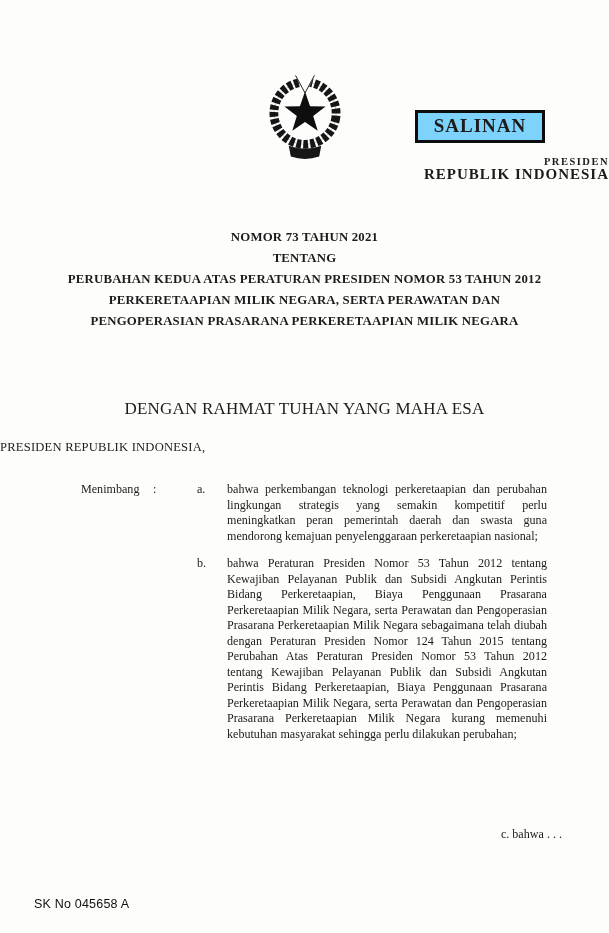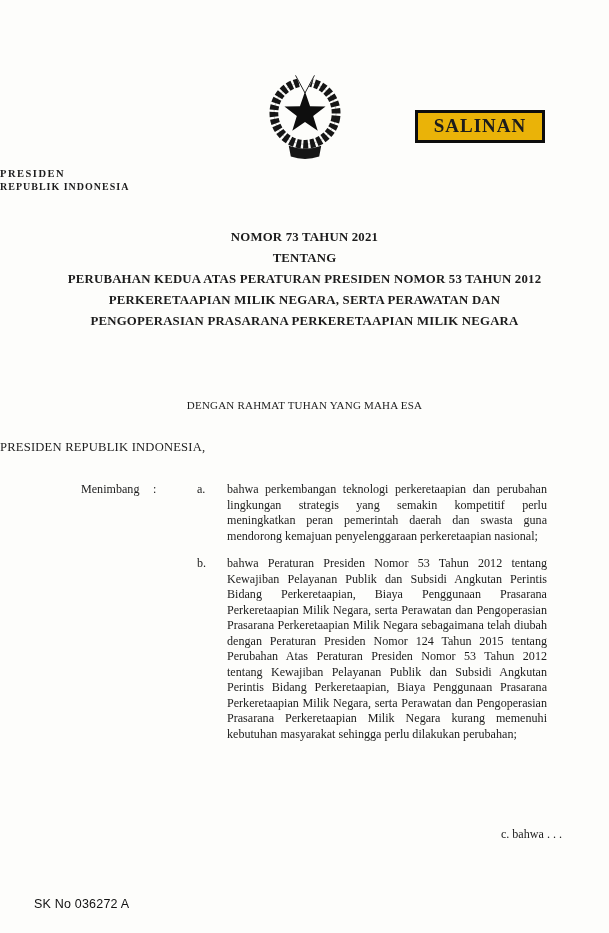--- a/index.html
+++ b/index.html
@@ -21,34 +21,34 @@
 
   
   .salinan-box{
     position:absolute;top:110px;left:415px;width:124px;
     border:3px solid #0d0d0d;
     text-align:center;
     font-weight:bold;
     font-size:19px;
     letter-spacing:1px;
     padding:2px 0 3px 0;
-    background:#eab308;
+    background:#7dd3fc;
   }
 
   
-  .letterhead{position:absolute;top:167px;left:0;right:0;text-align:left;line-height:13px;}
+  .letterhead{position:absolute;top:155px;left:0;right:0;text-align:right;line-height:13px;}
   .letterhead .lh1{font-weight:bold;font-size:10.5px;letter-spacing:1.5px;}
-  .letterhead .lh2{font-weight:bold;font-size:10px;letter-spacing:1px;}
+  .letterhead .lh2{font-weight:bold;font-size:15px;letter-spacing:1px;}
 
   
   .doc-title{position:absolute;top:227px;left:0;right:0;text-align:center;
     font-weight:bold;font-size:12.8px;line-height:21px;letter-spacing:.2px;}
   .doc-title .t-line{display:block;white-space:nowrap;}
 
-  .invocation{position:absolute;top:399px;left:0;right:0;text-align:center;font-size:11px;letter-spacing:.2px;}
+  .invocation{position:absolute;top:399px;left:0;right:0;text-align:center;font-size:17px;letter-spacing:.2px;}
   .issuer{position:absolute;top:440px;left:0;right:0;text-align:left;font-size:12.6px;letter-spacing:.2px;}
 
   
   .considerans{
     position:absolute;top:482px;left:65px;right:62px;
     display:flex;align-items:flex-start;
     font-size:12.1px;line-height:15.5px;
   }
   .c-label{width:68px;flex:none;margin-left:16px;}
   .c-colon{width:44px;flex:none;text-align:left;padding-left:4px;}
@@ -121,15 +121,15 @@
       </div>
       <div class="c-item">
         <div class="c-letter">b.</div>
         <div class="c-text">bahwa Peraturan Presiden Nomor 53 Tahun 2012 tentang Kewajiban Pelayanan Publik dan Subsidi Angkutan Perintis Bidang Perkeretaapian, Biaya Penggunaan Prasarana Perkeretaapian Milik Negara, serta Perawatan dan Pengoperasian Prasarana Perkeretaapian Milik Negara sebagaimana telah diubah dengan Peraturan Presiden Nomor 124 Tahun 2015 tentang Perubahan Atas Peraturan Presiden Nomor 53 Tahun 2012 tentang Kewajiban Pelayanan Publik dan Subsidi Angkutan Perintis Bidang Perkeretaapian, Biaya Penggunaan Prasarana Perkeretaapian Milik Negara, serta Perawatan dan Pengoperasian Prasarana Perkeretaapian Milik Negara kurang memenuhi kebutuhan masyarakat sehingga perlu dilakukan perubahan;</div>
       </div>
     </div>
   </div>
 
   <div class="catchword">c.  bahwa . . .</div>
 
-  <div class="page-footer">SK No 036272 A</div>
+  <div class="page-footer">SK No 045658 A</div>
 
 </div>
 
 </body></html>

